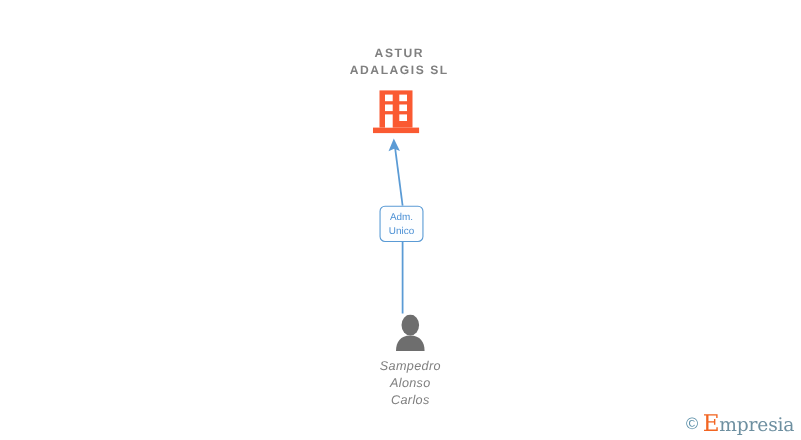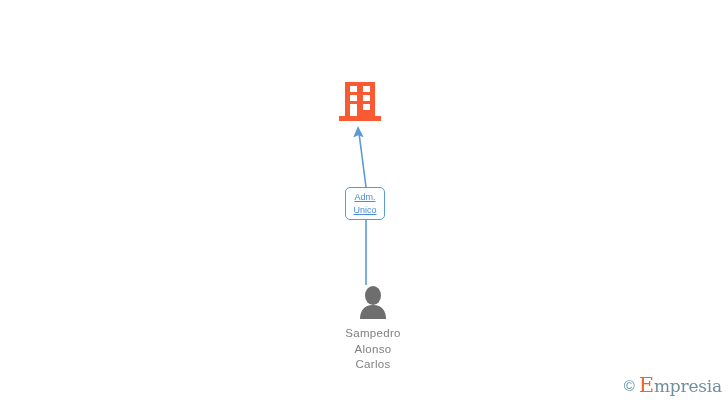--- a/index.html
+++ b/index.html
@@ -69,21 +69,20 @@
     background: #fdfeff;
     box-sizing: border-box;
     display: flex;
     flex-direction: column;
     align-items: center;
     justify-content: center;
     font-size: 9px;
     line-height: 13px;
     color: #4a8fd4;
     text-align: center;
-    text-decoration: underline;
   }
 
   
   .person-icon {
     position: absolute;
     left: 357px;
     top: 286px;
     width: 32px;
     height: 33px;
   }
@@ -92,20 +91,21 @@
     position: absolute;
     left: 288px;
     top: 326px;
     width: 170px;
     text-align: center;
     font-size: 11.5px;
     line-height: 15.5px;
     color: #808080;
     letter-spacing: 0.3px;
     white-space: pre-line;
+    font-style: italic;
   }
 
   
   .footer-logo {
     position: absolute;
     right: 6px;
     bottom: 4px;
     display: flex;
     align-items: center;
     gap: 4px;
@@ -123,20 +123,22 @@
     letter-spacing: -0.2px;
   }
   .brand .brand-e { color: #f26522; font-size: 21px; }
   .brand .brand-rest { color: #6d8fa0; }
 </style>
 </head>
 <body>
 
 <div id="canvas">
 
+  <div class="company-title">ASTUR
+ADALAGIS SL</div>
 
   <div class="company-icon">
     <svg width="48" height="40" viewBox="0 0 48 40" xmlns="http://www.w3.org/2000/svg">
 
       <rect x="6" y="0" width="30" height="34" fill="#fa5a32"></rect>
 
       <rect x="0" y="34" width="42" height="5" fill="#fa5a32"></rect>
 
       <rect x="11" y="4" width="7" height="6" fill="#ffffff"></rect>
       <rect x="24" y="4" width="7" height="6" fill="#ffffff"></rect>

